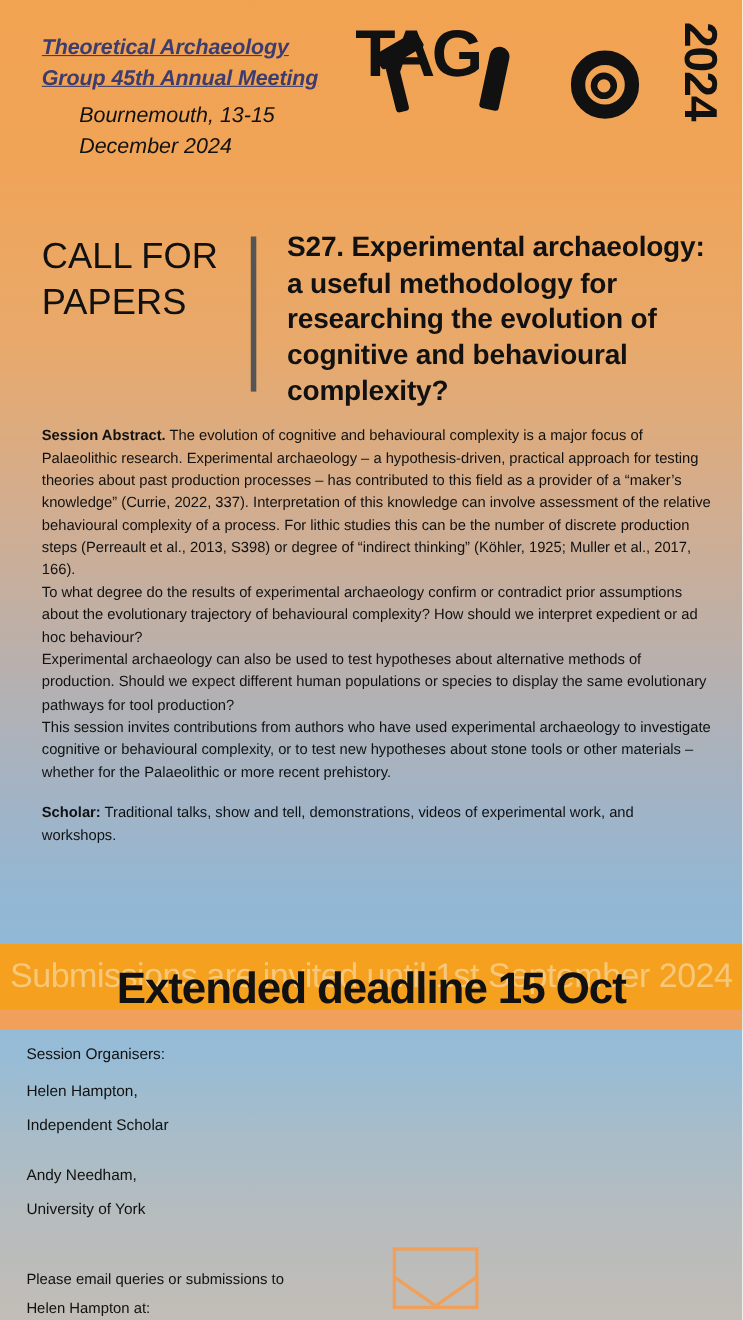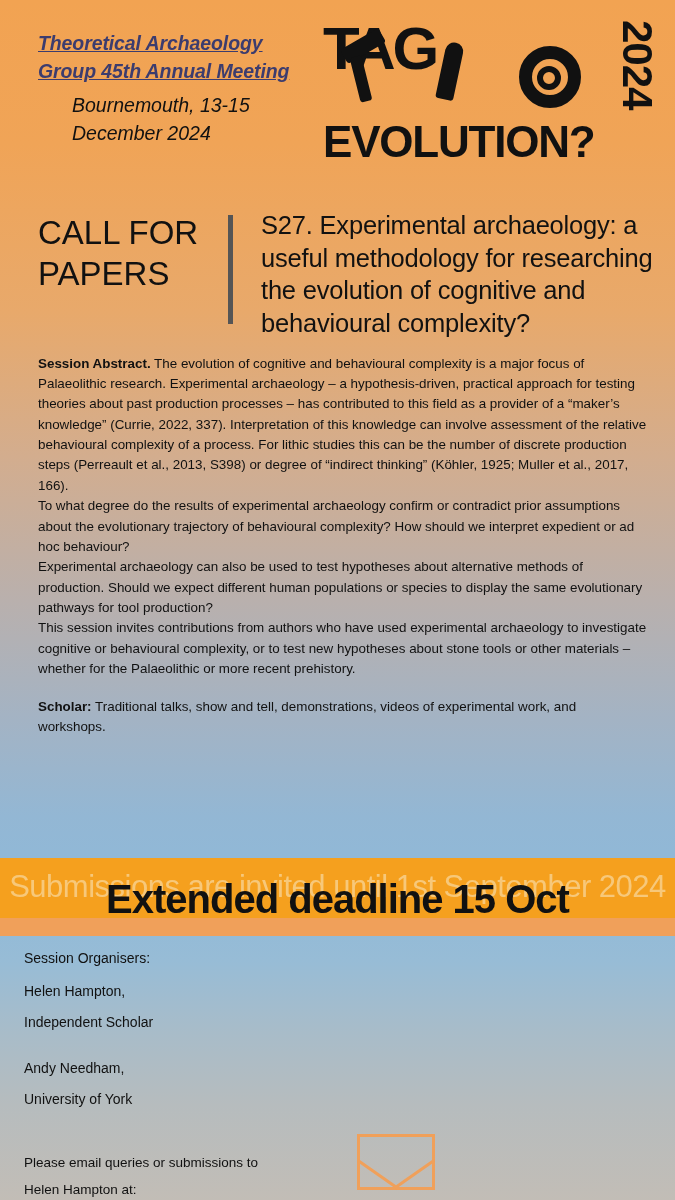--- a/index.html
+++ b/index.html
@@ -132,20 +132,21 @@
     background: #555;
     margin: 6px 10px 16px 0;
     flex: 0 0 5px;
   }
   .session-title {
     font-size: 25.5px;
     line-height: 1.28;
     color: #111;
     flex: 1;
     letter-spacing: -0.2px;
+    font-weight: bold;
   }
 
   
   .abstract {
     padding: 8px 28px 0 38px;
     font-size: 13.4px;
     line-height: 1.52;
     color: #111;
   }
   .abstract p { margin-bottom: 0; }
@@ -269,21 +270,20 @@
 <body>
 
 <div class="poster">
 
   <div class="header">
     <div class="meeting-title">Theoretical Archaeology Group 45th Annual Meeting</div>
     <div class="meeting-place">Bournemouth, 13-15 December 2024</div>
 
     <div class="tag-logo">
       <div class="tag-word">TAG</div>
-      <div class="tag-evolution">EVOLUTION?</div>
       <div class="tag-year">2024</div>
       <div class="tag-tool tool-a"></div>
       <div class="tag-tool tool-b"></div>
       <div class="tag-tool tool-c"></div>
       <div class="tool-ring"></div>
       <div class="tool-ring-inner"></div>
     </div>
   </div>
 
   <div class="cfp-row">

